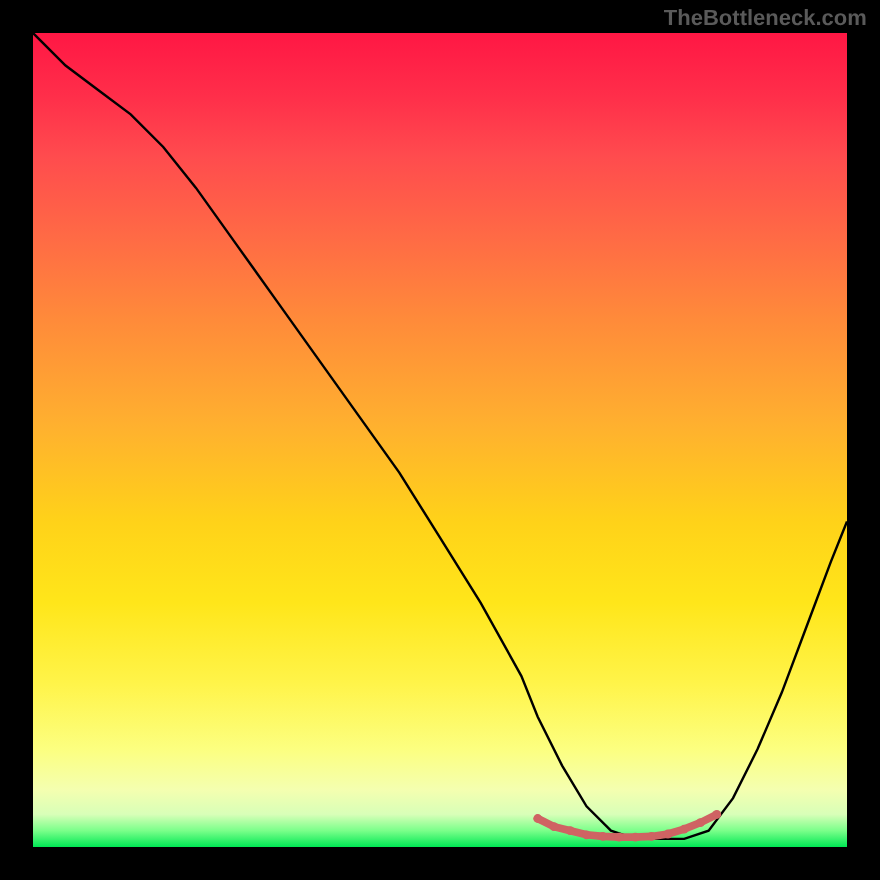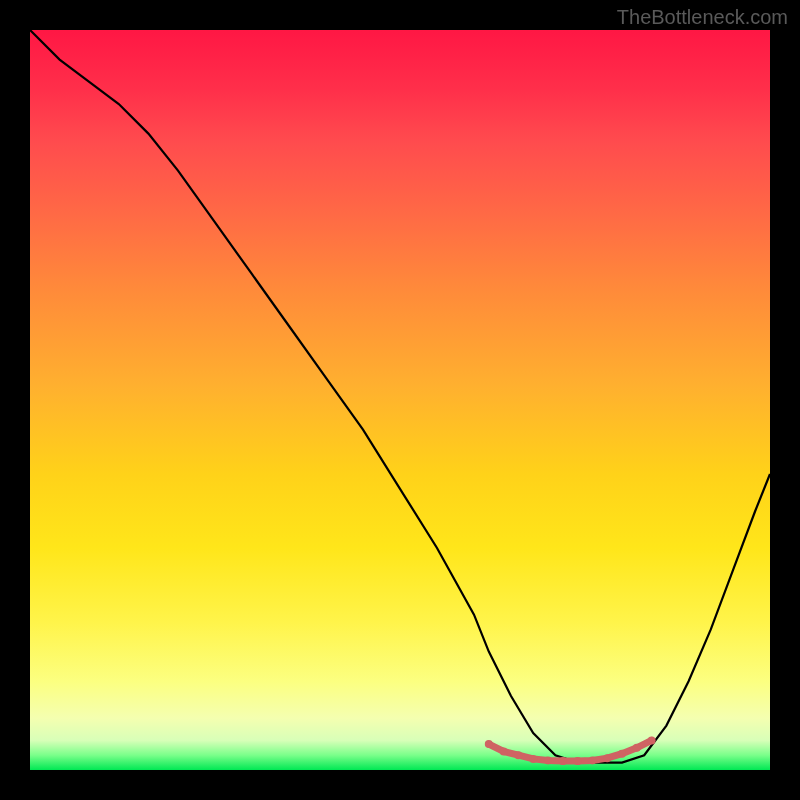--- a/index.html
+++ b/index.html
@@ -9,21 +9,21 @@
     background: #000;
     position: relative;
     font-family: Arial, sans-serif;
   }
   .watermark {
     position: absolute;
     top: 6px;
     right: 12px;
     color: #5a5a5a;
     font-size: 20px;
-    font-weight: 400;
+    font-weight: 700;
     z-index: 10;
   }
   .plot-area {
     position: absolute;
     left: 30px;
     top: 30px;
     width: 740px;
     height: 740px;
   }
   .gradient-bg {

